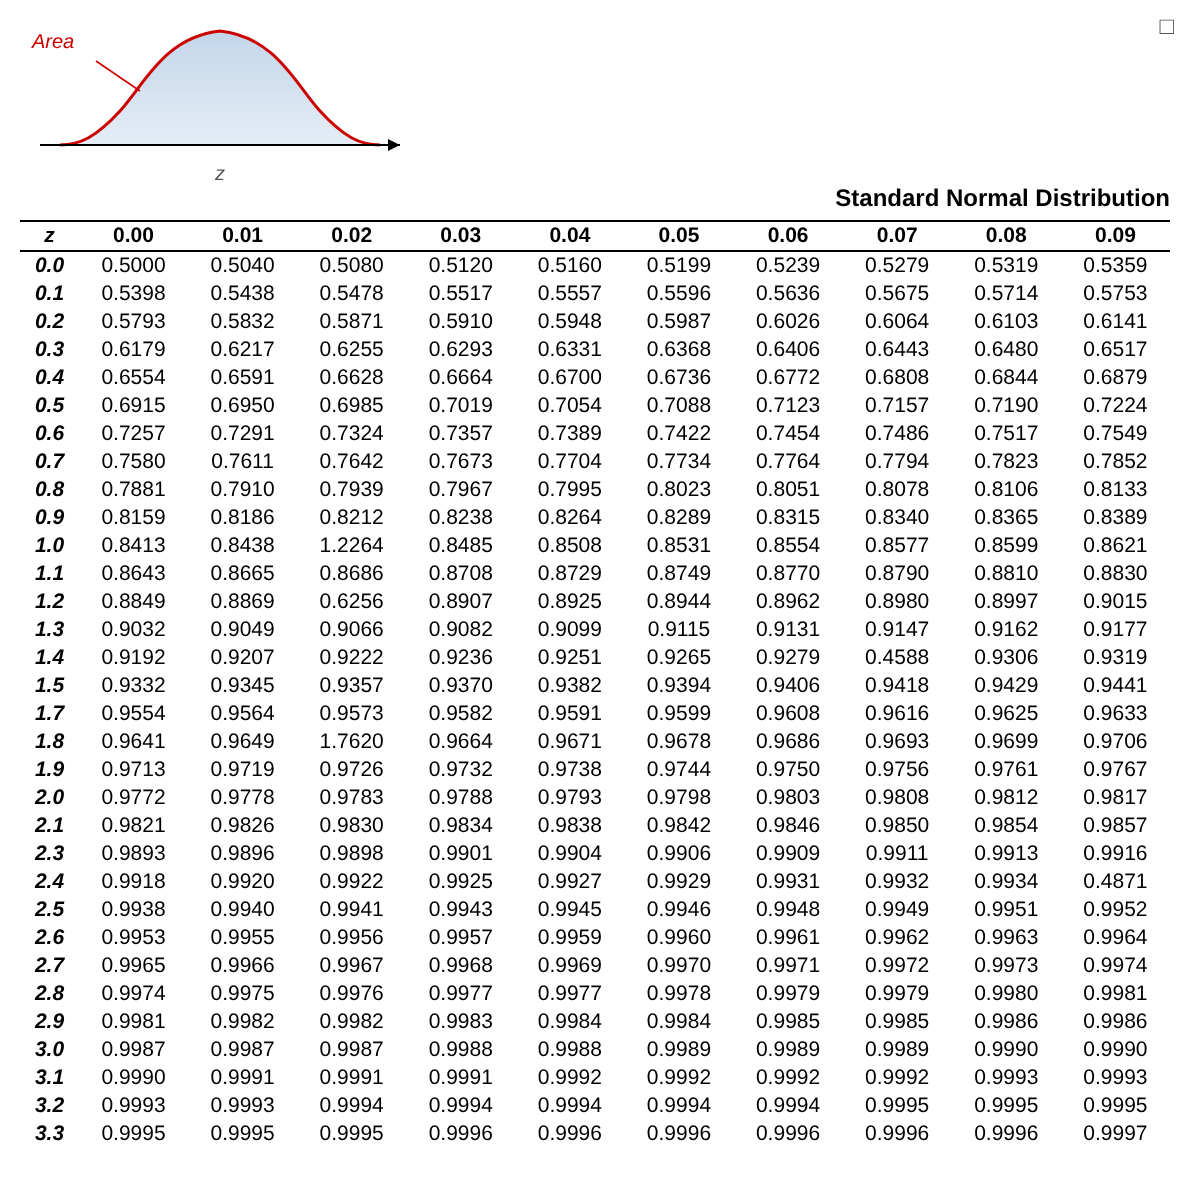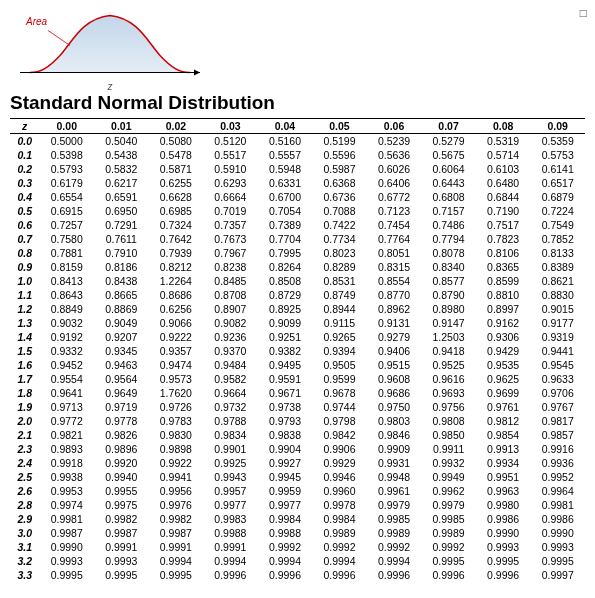--- a/index.html
+++ b/index.html
@@ -26,40 +26,40 @@
     }
     .chart-area {
       width: 200px;
       height: 80px;
       margin-bottom: 2px;
       position: relative;
     }
     .chart-label {
       position: absolute;
       top: 8px;
-      left: 16px;
+      left: 6px;
       font-size: 10px;
       color: #c00;
       font-style: italic;
     }
     .chart-svg {
       width: 200px;
       height: 75px;
     }
     .x-axis-label {
       text-align: center;
       width: 200px;
       font-size: 10px;
       color: #555;
       margin-top: -4px;
       font-style: italic;
     }
     .table-title {
-      text-align: left;
-      font-size: 19px;
+      text-align: right;
+      font-size: 12px;
       font-weight: bold;
       margin: 4px 0 4px 0;
     }
     table {
       width: 100%;
       border-collapse: collapse;
       font-size: 10.5px;
     }
     table th, table td {
       text-align: center;
@@ -309,51 +309,38 @@
         </tr>
         <tr>
           <td class="z-col">1.4</td>
           <td>0.9192</td>
           <td>0.9207</td>
           <td>0.9222</td>
           <td>0.9236</td>
           <td>0.9251</td>
           <td>0.9265</td>
           <td>0.9279</td>
-          <td>1.2503</td>
+          <td>0.4588</td>
           <td>0.9306</td>
           <td>0.9319</td>
         </tr>
         <tr>
           <td class="z-col">1.5</td>
           <td>0.9332</td>
           <td>0.9345</td>
           <td>0.9357</td>
           <td>0.9370</td>
           <td>0.9382</td>
           <td>0.9394</td>
           <td>0.9406</td>
           <td>0.9418</td>
           <td>0.9429</td>
           <td>0.9441</td>
         </tr>
         <tr>
-          <td class="z-col">1.6</td>
-          <td>0.9452</td>
-          <td>0.9463</td>
-          <td>0.9474</td>
-          <td>0.9484</td>
-          <td>0.9495</td>
-          <td>0.9505</td>
-          <td>0.9515</td>
-          <td>0.9525</td>
-          <td>0.9535</td>
-          <td>0.9545</td>
-        </tr>
-        <tr>
           <td class="z-col">1.7</td>
           <td>0.9554</td>
           <td>0.9564</td>
           <td>0.9573</td>
           <td>0.9582</td>
           <td>0.9591</td>
           <td>0.9599</td>
           <td>0.9608</td>
           <td>0.9616</td>
           <td>0.9625</td>
@@ -428,21 +415,21 @@
           <td class="z-col">2.4</td>
           <td>0.9918</td>
           <td>0.9920</td>
           <td>0.9922</td>
           <td>0.9925</td>
           <td>0.9927</td>
           <td>0.9929</td>
           <td>0.9931</td>
           <td>0.9932</td>
           <td>0.9934</td>
-          <td>0.9936</td>
+          <td>0.4871</td>
         </tr>
         <tr>
           <td class="z-col">2.5</td>
           <td>0.9938</td>
           <td>0.9940</td>
           <td>0.9941</td>
           <td>0.9943</td>
           <td>0.9945</td>
           <td>0.9946</td>
           <td>0.9948</td>
@@ -457,20 +444,33 @@
           <td>0.9956</td>
           <td>0.9957</td>
           <td>0.9959</td>
           <td>0.9960</td>
           <td>0.9961</td>
           <td>0.9962</td>
           <td>0.9963</td>
           <td>0.9964</td>
         </tr>
         <tr>
+          <td class="z-col">2.7</td>
+          <td>0.9965</td>
+          <td>0.9966</td>
+          <td>0.9967</td>
+          <td>0.9968</td>
+          <td>0.9969</td>
+          <td>0.9970</td>
+          <td>0.9971</td>
+          <td>0.9972</td>
+          <td>0.9973</td>
+          <td>0.9974</td>
+        </tr>
+        <tr>
           <td class="z-col">2.8</td>
           <td>0.9974</td>
           <td>0.9975</td>
           <td>0.9976</td>
           <td>0.9977</td>
           <td>0.9977</td>
           <td>0.9978</td>
           <td>0.9979</td>
           <td>0.9979</td>
           <td>0.9980</td>

